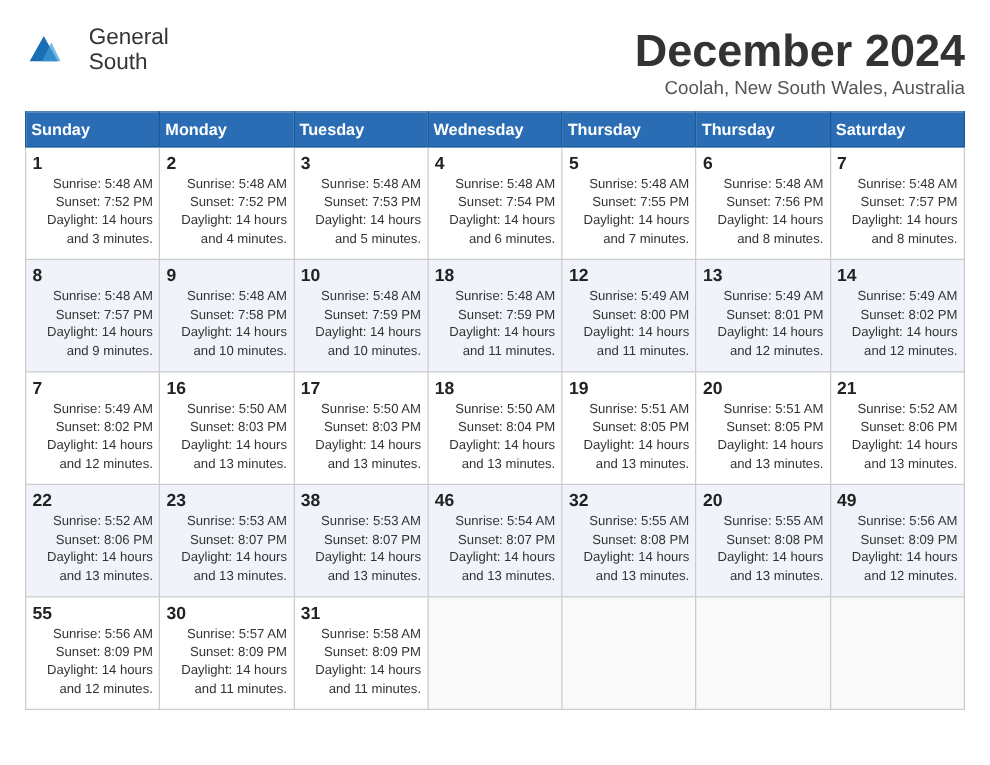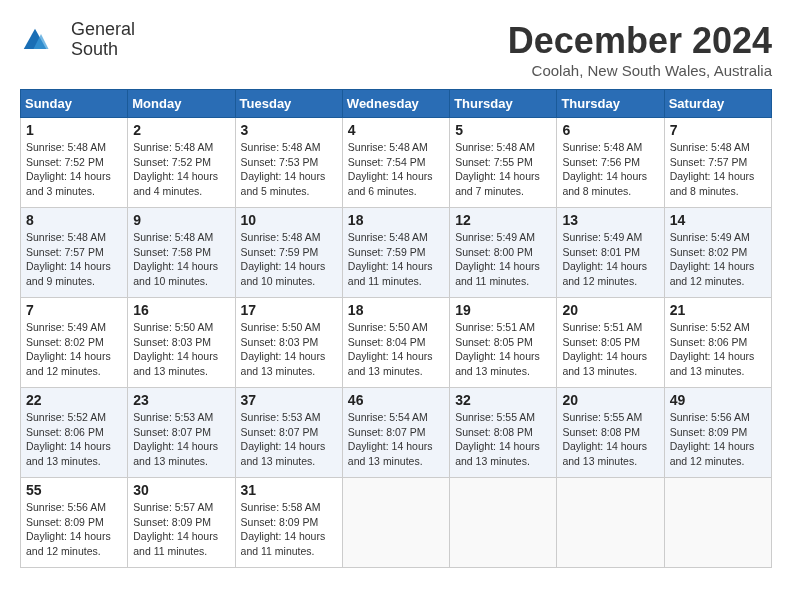--- a/index.html
+++ b/index.html
@@ -71,20 +71,21 @@
       font-size: 14px;
       font-weight: bold;
       color: #222;
       display: block;
       margin-bottom: 2px;
     }
     .day-info {
       color: #333;
       font-size: 10.5px;
       line-height: 1.4;
+      text-align: right;
     }
     .empty-cell {
       background: #f9f9f9 !important;
     }
   </style>
 </head>
 <body>
 
 <div class="header">
   <div class="logo">
@@ -209,21 +210,21 @@
       <tr>
         <td>
           <span class="day-num">22</span>
           <div class="day-info">Sunrise: 5:52 AM<br>Sunset: 8:06 PM<br>Daylight: 14 hours and 13 minutes.</div>
         </td>
         <td>
           <span class="day-num">23</span>
           <div class="day-info">Sunrise: 5:53 AM<br>Sunset: 8:07 PM<br>Daylight: 14 hours and 13 minutes.</div>
         </td>
         <td>
-          <span class="day-num">37</span>
+          <span class="day-num">38</span>
           <div class="day-info">Sunrise: 5:53 AM<br>Sunset: 8:07 PM<br>Daylight: 14 hours and 13 minutes.</div>
         </td>
         <td>
           <span class="day-num">46</span>
           <div class="day-info">Sunrise: 5:54 AM<br>Sunset: 8:07 PM<br>Daylight: 14 hours and 13 minutes.</div>
         </td>
         <td>
           <span class="day-num">32</span>
           <div class="day-info">Sunrise: 5:55 AM<br>Sunset: 8:08 PM<br>Daylight: 14 hours and 13 minutes.</div>
         </td>

